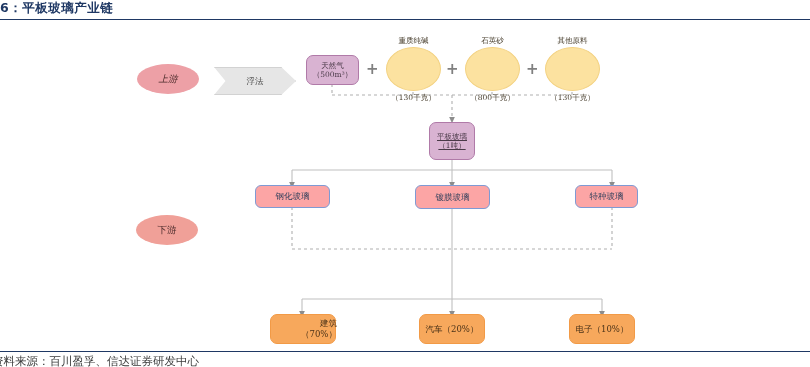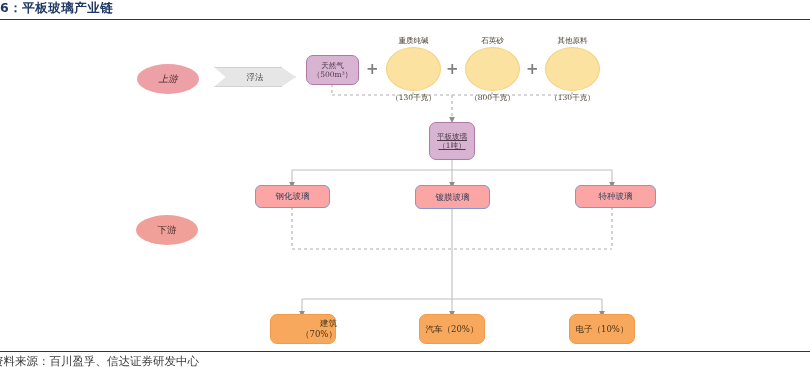--- a/index.html
+++ b/index.html
@@ -138,21 +138,21 @@
       <path d="M302,277 L302,292" stroke="#bfbfbf" marker-end="url(#ah)"></path>
       <path d="M452,277 L452,292" stroke="#bfbfbf" marker-end="url(#ah)"></path>
       <path d="M602,277 L602,292" stroke="#bfbfbf" marker-end="url(#ah)"></path>
     </g>
   </svg>
 
   <div class="node stage up" style="left:137px;top:42px;width:62px;height:30px;font-style:italic;">
     <span>上游</span>
   </div>
 
-  <div class="node chevron" style="left:214px;top:45px;width:82px;height:20px;">
+  <div class="node chevron" style="left:214px;top:45px;width:82px;height:28px;">
     <span>浮法</span>
   </div>
 
   <div class="node mat-purple" style="left:306px;top:33px;width:53px;height:30px;flex-direction:column;">
     <span>天然气</span>
     <span>（500m³）</span>
   </div>
 
   <div class="plus" style="left:366px;top:38px;">
     <span>+</span>
@@ -189,21 +189,21 @@
   <div class="node stage down" style="left:136px;top:193px;width:62px;height:30px;">
     <span>下游</span>
   </div>
 
   <div class="node proc-blue" style="left:255px;top:163px;width:75px;height:23px;">
     <span>钢化玻璃</span>
   </div>
   <div class="node proc-blue" style="left:415px;top:163px;width:75px;height:24px;">
     <span>镀膜玻璃</span>
   </div>
-  <div class="node proc-blue" style="left:575px;top:163px;width:81px;height:23px;">
+  <div class="node proc-blue" style="left:575px;top:163px;width:63px;height:23px;">
     <span>特种玻璃</span>
   </div>
 
   <div class="node app-orange" style="left:270px;top:292px;width:66px;height:30px;padding-left:32px;">
     <span>建筑（70%）</span>
   </div>
   <div class="node app-orange" style="left:419px;top:292px;width:66px;height:30px;">
     <span>汽车（20%）</span>
   </div>
   <div class="node app-orange" style="left:569px;top:292px;width:66px;height:30px;">

